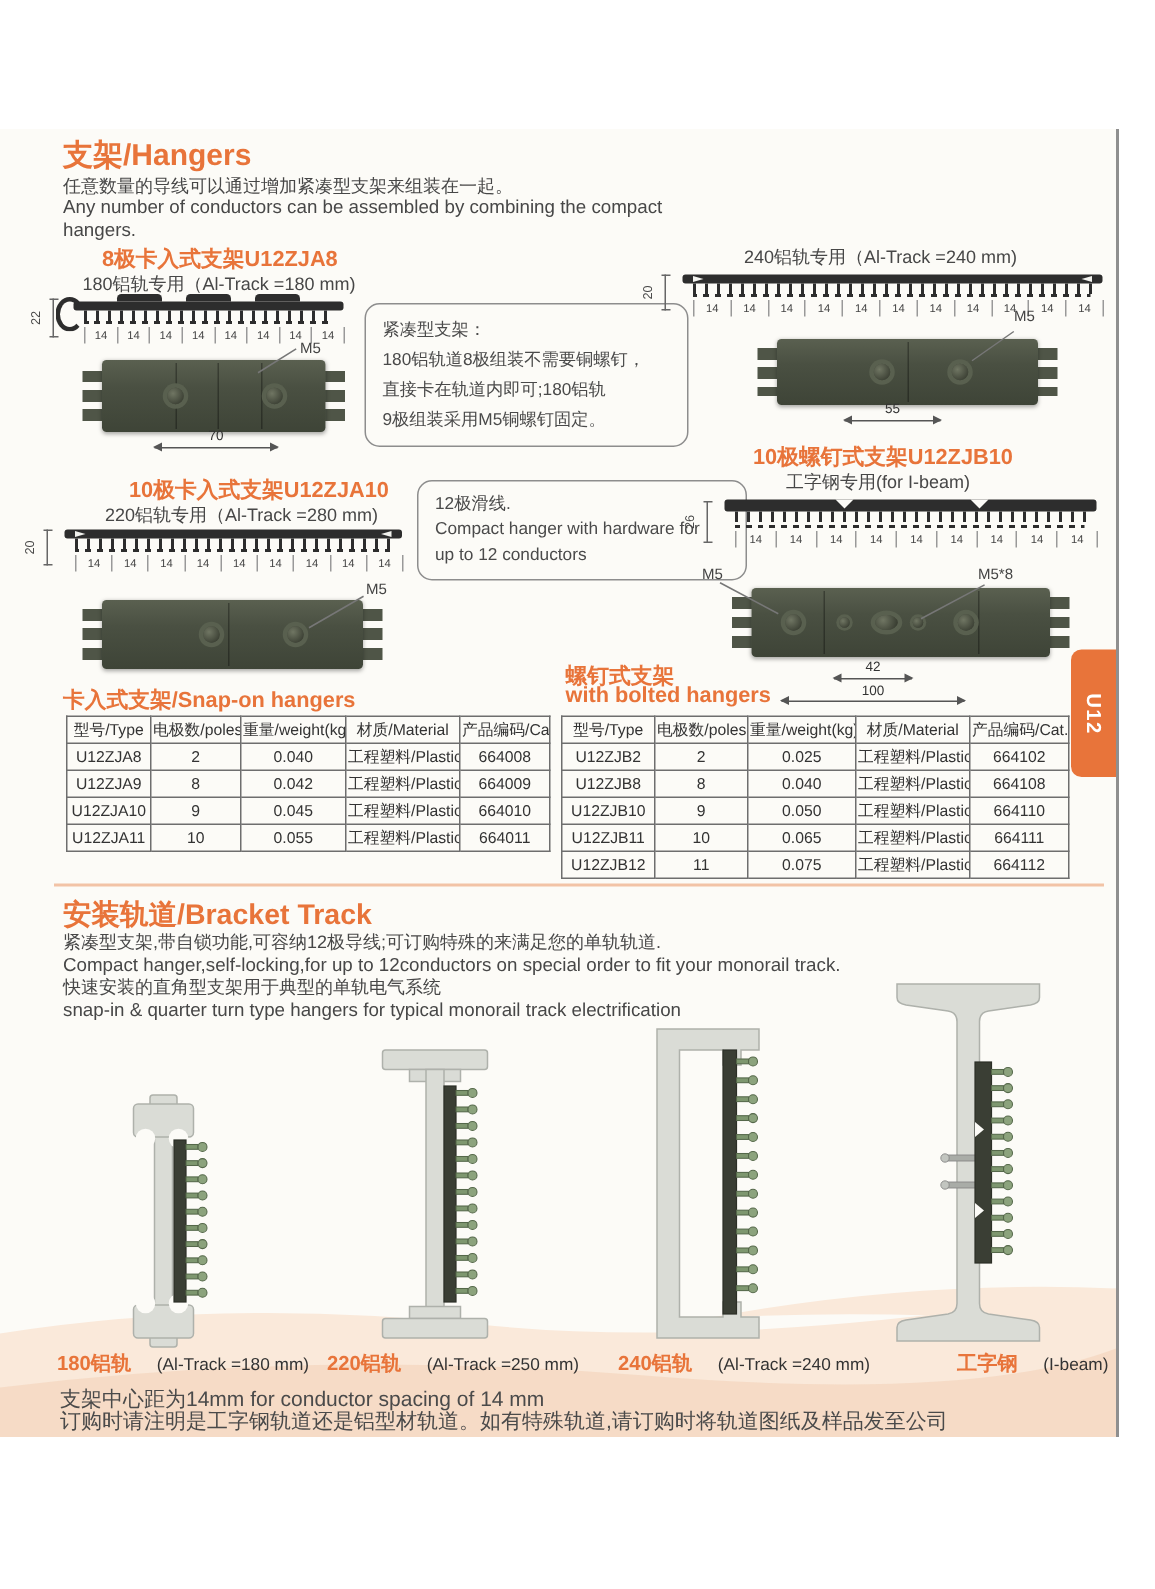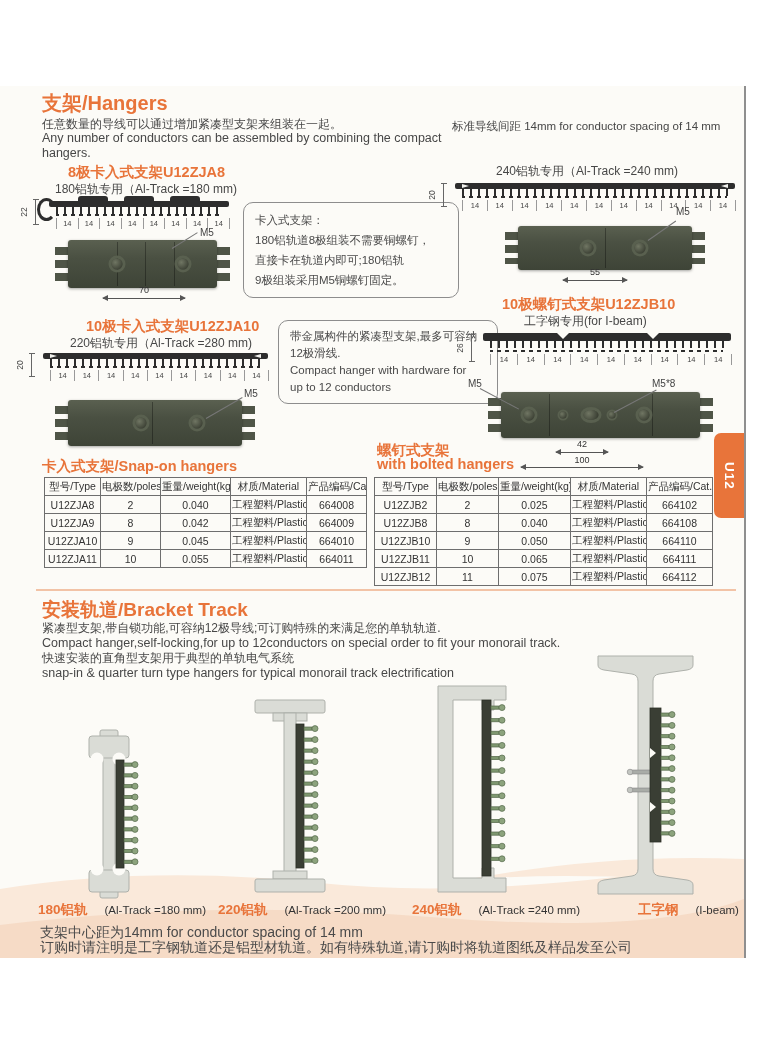--- a/index.html
+++ b/index.html
@@ -89,21 +89,20 @@
 
   <svg class="abs" style="left:0;top:845px;z-index:1" width="744" height="113" viewBox="0 0 744 113">
     <path d="M470,34 Q610,8 744,14 V40 Q600,26 470,34 Z" fill="#fae9da"></path>
     <path d="M0,44 Q150,20 320,38 T744,14 V113 H0 Z" fill="#fae9da"></path>
     <path d="M0,80 Q210,54 430,72 T744,54 V113 H0 Z" fill="#f5d8c2" opacity="0.85"></path>
   </svg>
 
   <div class="abs h1" style="left:42px;top:90px;z-index:2">支架/Hangers</div>
   <div class="abs txt" style="left:42px;top:117px;z-index:2">任意数量的导线可以通过增加紧凑型支架来组装在一起。</div>
   <div class="abs txt" style="left:42px;top:131px;width:445px;font-size:12.5px;z-index:2">Any number of conductors can be assembled by combining the compact hangers.</div>
-  <div class="abs txt" style="left:452px;top:119px;font-size:11.5px;z-index:2">标准导线间距 14mm for conductor spacing of 14 mm</div>
 
   <div class="abs ptitle" style="left:68px;top:163px;z-index:2">8极卡入式支架U12ZJA8</div>
   <div class="abs psub" style="left:55px;top:181px;z-index:2">180铝轨专用（Al-Track =180 mm)</div>
   <div class="comb" style="left:44px;top:196px;width:190px;z-index:2">
     <div class="comb-tabs">
         <span></span>
         <span></span>
         <span></span>
       </div>
     <div class="comb-bar">
@@ -137,21 +136,21 @@
   </div>
   <div class="callout" style="left:200px;top:227px;z-index:2">M5</div>
   <div class="leader" style="left:172px;top:248px;width:30px;transform:rotate(-32deg);z-index:2"></div>
   <div class="hdim" style="left:103px;top:298px;width:82px;z-index:2">
       <i class="l"></i>
       <i class="r"></i>
       <span>70</span>
     </div>
 
   <div class="abs notebox" style="left:243px;top:202px;width:192px;z-index:2">
-    <div>卡入式支架：</div>
+    <div>紧凑型支架：</div>
     <div>180铝轨道8极组装不需要铜螺钉，</div>
     <div>直接卡在轨道内即可;180铝轨</div>
     <div>9极组装采用M5铜螺钉固定。</div>
   </div>
 
   <div class="abs psub" style="left:496px;top:163px;z-index:2">240铝轨专用（Al-Track =240 mm)</div>
   <div class="comb" style="left:450px;top:183px;width:290px;z-index:2">
     <div class="comb-bar">
         <span class="endcap l"></span>
         <span class="endcap r"></span>
@@ -220,21 +219,20 @@
     <div class="photo-body">
       <div class="seam" style="left:48%"></div>
       <div class="hole" style="left:42%"></div>
       <div class="hole" style="left:74%"></div>
     </div>
   </div>
   <div class="callout" style="left:244px;top:388px;z-index:2">M5</div>
   <div class="leader" style="left:206px;top:418px;width:42px;transform:rotate(-30deg);z-index:2"></div>
 
   <div class="abs notebox" style="left:278px;top:320px;width:196px;z-index:2">
-    <div style="line-height:17px">带金属构件的紧凑型支架,最多可容纳</div>
     <div style="line-height:17px">12极滑线.</div>
     <div style="line-height:17px">Compact hanger with hardware for</div>
     <div style="line-height:17px">up to 12 conductors</div>
   </div>
 
   <div class="abs ptitle" style="left:502px;top:295px;z-index:2">10极螺钉式支架U12ZJB10</div>
   <div class="abs psub" style="left:524px;top:313px;z-index:2">工字钢专用(for I-beam)</div>
   <div class="comb" style="left:478px;top:333px;width:258px;z-index:2">
     <div class="comb-bar" style="height:8px">
       <span class="notch" style="left:30%"></span>
@@ -540,21 +538,21 @@
         <circle cx="84" cy="172.6" r="3" fill="#8ca37d" stroke="#55684a" stroke-width=".7"></circle>
         <rect x="73" y="181.8" width="8" height="3.2" fill="#7e976f" stroke="#55684a" stroke-width=".7"></rect>
         <circle cx="84" cy="183.4" r="3" fill="#8ca37d" stroke="#55684a" stroke-width=".7"></circle>
       </g>
   </svg>
 
   <div class="tracklabel" style="left:38px;top:900px;z-index:3">
     <b>180铝轨</b><span>(Al-Track =180 mm)</span>
   </div>
   <div class="tracklabel" style="left:218px;top:900px;z-index:3">
-    <b>220铝轨</b><span>(Al-Track =200 mm)</span>
+    <b>220铝轨</b><span>(Al-Track =250 mm)</span>
   </div>
   <div class="tracklabel" style="left:412px;top:900px;z-index:3">
     <b>240铝轨</b><span>(Al-Track =240 mm)</span>
   </div>
   <div class="tracklabel" style="left:638px;top:900px;z-index:3">
     <b>工字钢</b><span>(I-beam)</span>
   </div>
 
   <div class="foot" style="left:40px;top:924px">支架中心距为14mm  for conductor spacing of 14 mm</div>
   <div class="foot" style="left:40px;top:939px">订购时请注明是工字钢轨道还是铝型材轨道。如有特殊轨道,请订购时将轨道图纸及样品发至公司</div>

